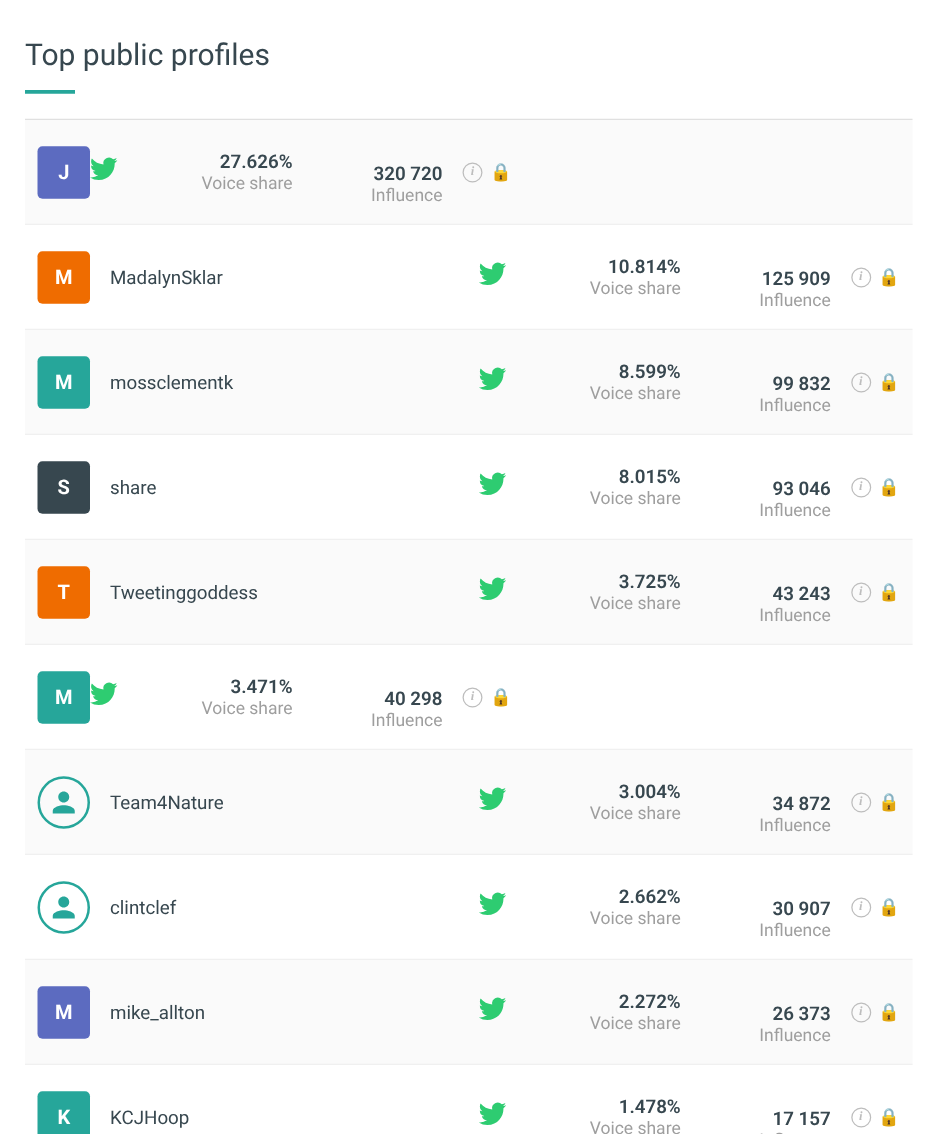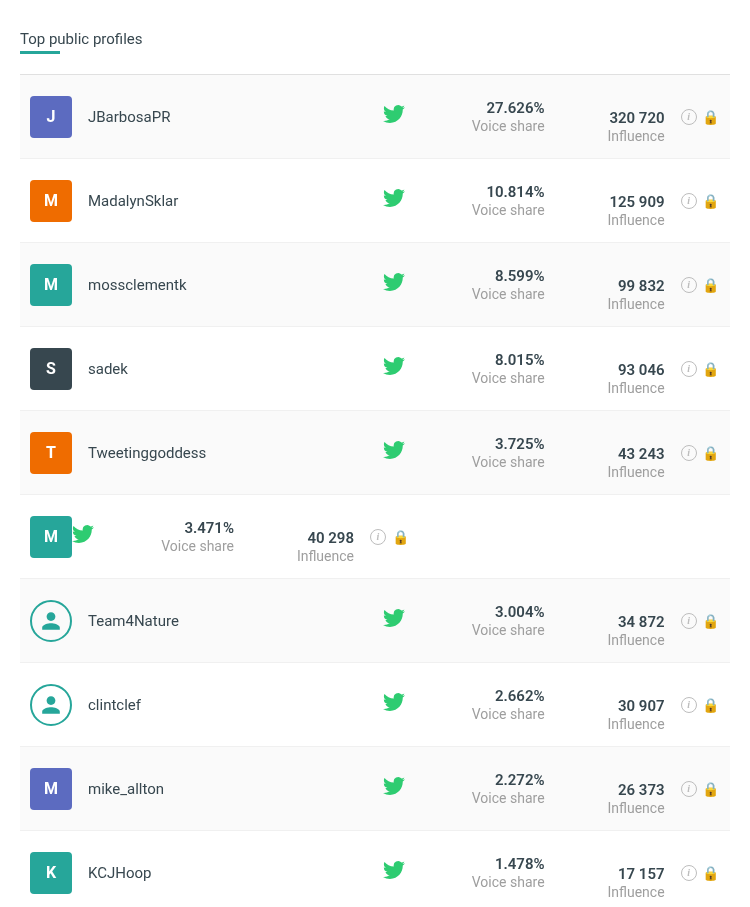--- a/index.html
+++ b/index.html
@@ -8,24 +8,24 @@
       background: #fff;
       width: 750px;
       min-height: 907px;
     }
 
     .container {
       padding: 30px 20px 40px 20px;
     }
 
     .page-title {
-      font-size: 15px;
+      font-size: 24px;
       font-weight: 400;
       color: #37474f;
-      margin-bottom: 3px;
+      margin-bottom: 14px;
     }
 
     .title-underline {
       width: 40px;
       height: 3px;
       background: #26a69a;
       margin-bottom: 20px;
     }
 
     .divider {
@@ -178,21 +178,20 @@
 <div class="container">
   <h2 class="page-title">Top public profiles</h2>
   <div class="title-underline"></div>
   <hr class="divider">
 
   <div id="profiles-list">
       <div class="profile-row">
       <div class="avatar" style="background:#5c6bc0; border-radius:4px;">
         J
       </div>
-      <span class="username">JBarbosaPR</span>
       <span class="twitter-icon"><svg class="bird-svg" viewBox="0 0 24 24" xmlns="http://www.w3.org/2000/svg">
       <path d="M23.954 4.569a10 10 0 0 1-2.825.775 4.958 4.958 0 0 0 2.163-2.723 9.99 9.99 0 0 1-3.127 1.195 4.92 4.92 0 0 0-8.384 4.482C7.691 8.094 4.066 6.13 1.64 3.161a4.822 4.822 0 0 0-.666 2.475c0 1.71.87 3.213 2.188 4.096a4.904 4.904 0 0 1-2.228-.616v.061a4.923 4.923 0 0 0 3.946 4.827 4.996 4.996 0 0 1-2.212.085 4.937 4.937 0 0 0 4.604 3.417 9.868 9.868 0 0 1-6.102 2.105c-.39 0-.779-.023-1.17-.067a13.995 13.995 0 0 0 7.557 2.209c9.054 0 13.999-7.496 13.999-13.986 0-.209 0-.42-.015-.63a9.936 9.936 0 0 0 2.46-2.548l-.047-.02z"></path>
     </svg></span>
       <div class="stats">
         <div class="stat-block">
           <div class="stat-value">27.626%</div>
           <div class="stat-label">Voice share</div>
         </div>
         <div class="stat-block influence-block">
           <div class="stat-value">320 720</div>
@@ -247,21 +246,21 @@
       </div>
       <div class="actions">
         <span class="icon-info">i</span>
         <span class="icon-lock">🔒</span>
       </div>
     </div>
       <div class="profile-row">
       <div class="avatar" style="background:#37474f; border-radius:4px;">
         S
       </div>
-      <span class="username">sadek</span>
+      <span class="username">share</span>
       <span class="twitter-icon"><svg class="bird-svg" viewBox="0 0 24 24" xmlns="http://www.w3.org/2000/svg">
       <path d="M23.954 4.569a10 10 0 0 1-2.825.775 4.958 4.958 0 0 0 2.163-2.723 9.99 9.99 0 0 1-3.127 1.195 4.92 4.92 0 0 0-8.384 4.482C7.691 8.094 4.066 6.13 1.64 3.161a4.822 4.822 0 0 0-.666 2.475c0 1.71.87 3.213 2.188 4.096a4.904 4.904 0 0 1-2.228-.616v.061a4.923 4.923 0 0 0 3.946 4.827 4.996 4.996 0 0 1-2.212.085 4.937 4.937 0 0 0 4.604 3.417 9.868 9.868 0 0 1-6.102 2.105c-.39 0-.779-.023-1.17-.067a13.995 13.995 0 0 0 7.557 2.209c9.054 0 13.999-7.496 13.999-13.986 0-.209 0-.42-.015-.63a9.936 9.936 0 0 0 2.46-2.548l-.047-.02z"></path>
     </svg></span>
       <div class="stats">
         <div class="stat-block">
           <div class="stat-value">8.015%</div>
           <div class="stat-label">Voice share</div>
         </div>
         <div class="stat-block influence-block">
           <div class="stat-value">93 046</div>

